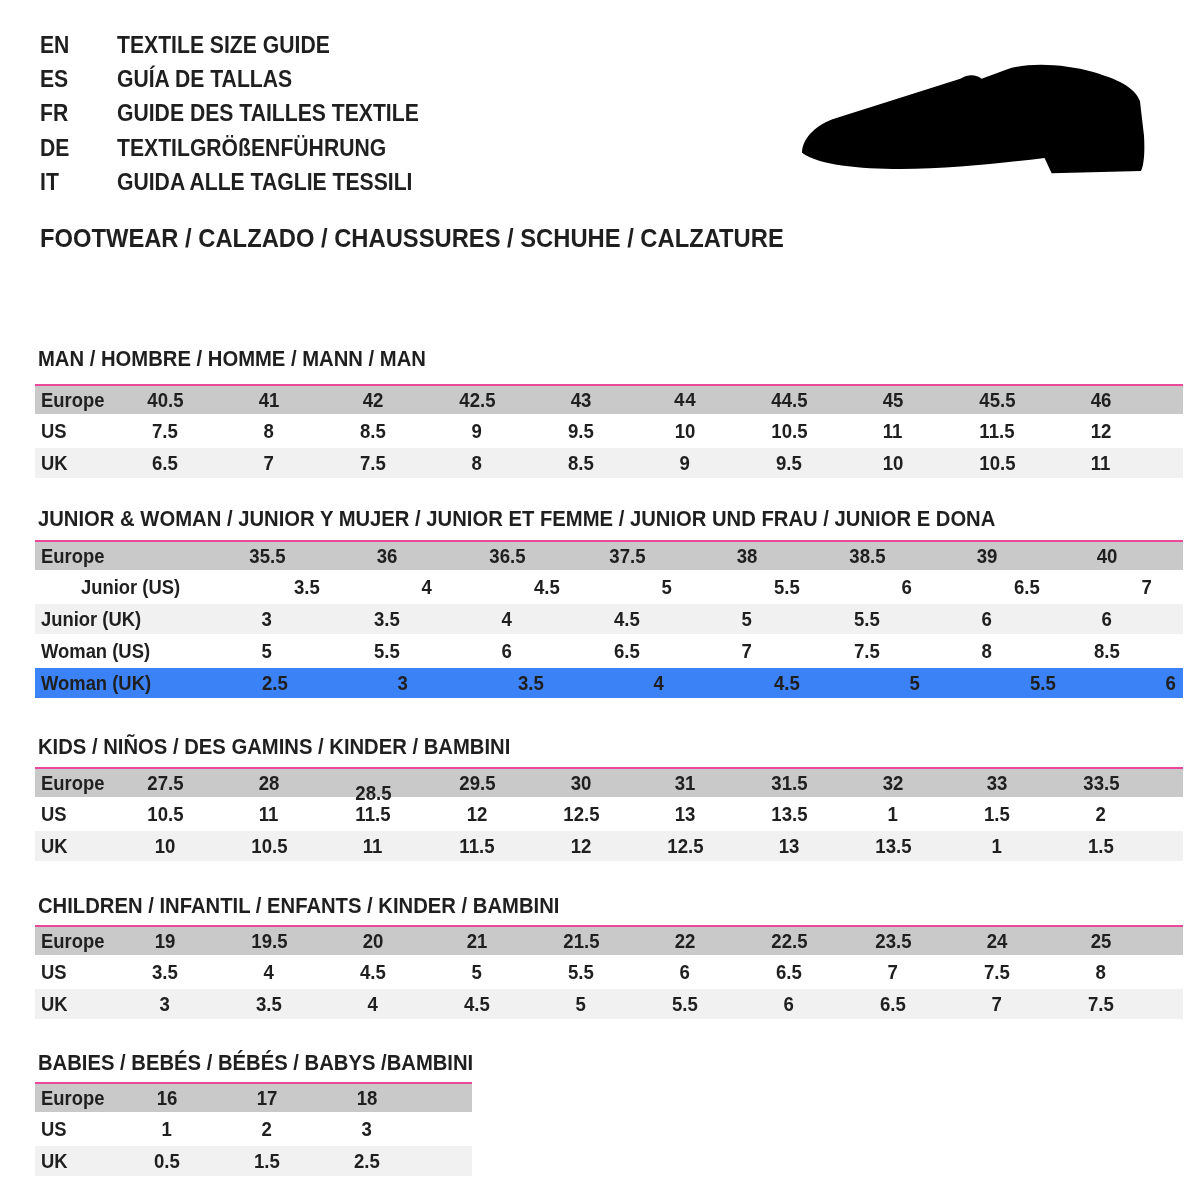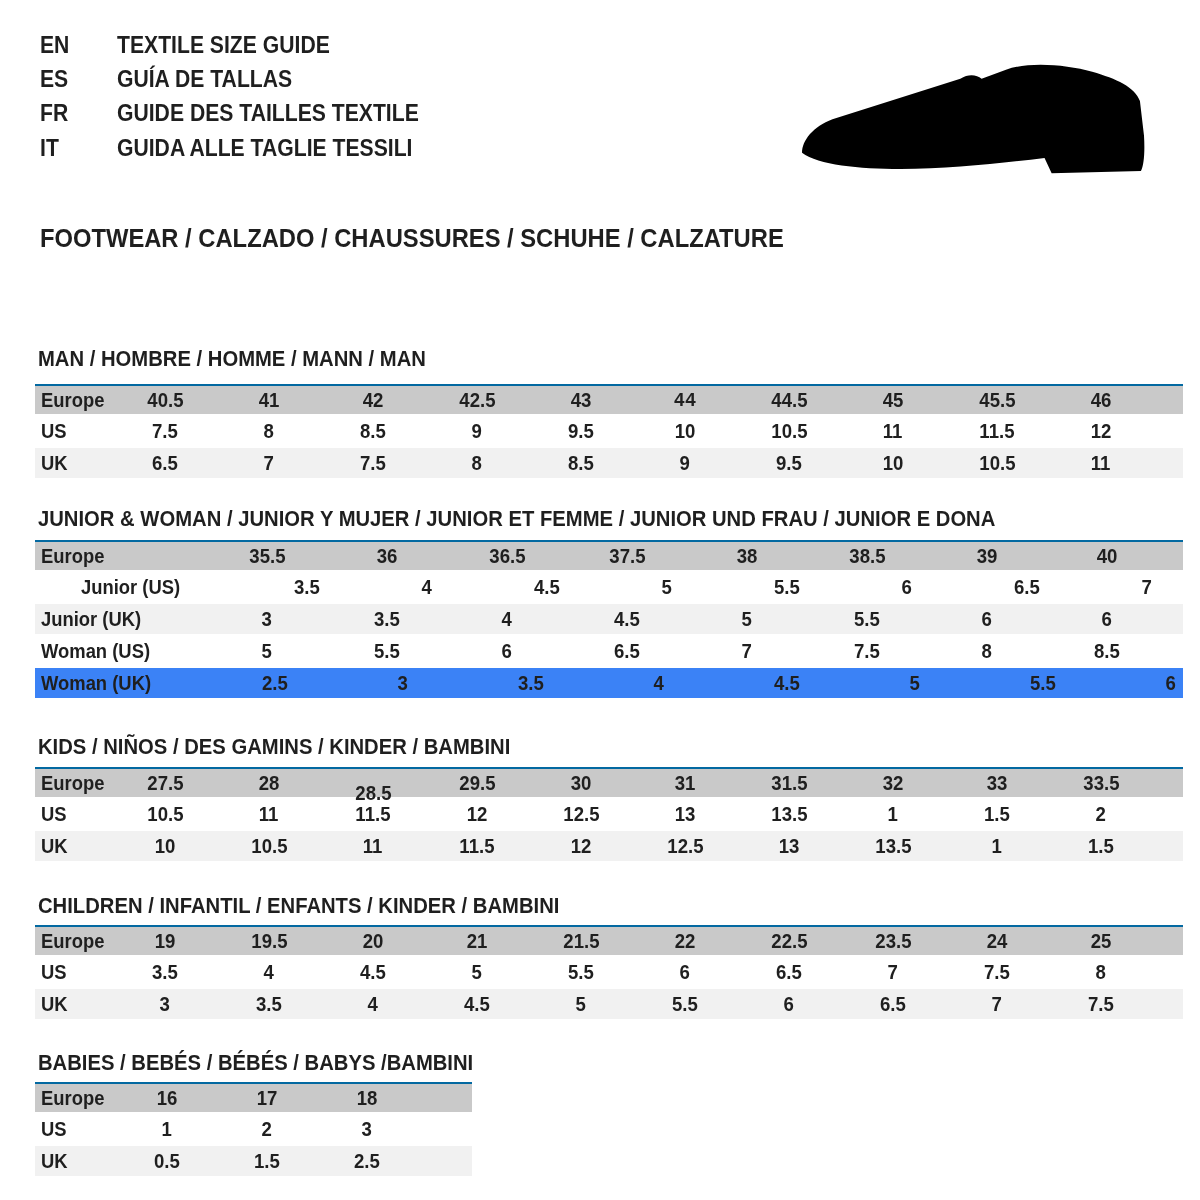--- a/index.html
+++ b/index.html
@@ -18,39 +18,43 @@
   
   .category-line { position:absolute; left:40px; top:224px; font-size:25px; font-weight:bold; }
 
   
   .shoe-wrap { position:absolute; left:800px; top:60px; width:345px; height:138px; }
 
   
   .section-title { position:absolute; left:38px; font-size:22px; font-weight:bold; }
   .size-table { position:absolute; left:35px; }
   .t-row { display:flex; height:30px; margin-bottom:2px; align-items:center; box-sizing:border-box; }
-  .t-row.header { border-top:2px solid #0369a1; }
+  .t-row.header { border-top:2px solid #ec4899; }
   .t-label { padding-left:6px; font-size:20px; font-weight:bold; box-sizing:border-box; }
   .t-cell { text-align:center; font-size:20px; font-weight:bold; flex:0 0 auto; }
 </style>
 </head>
 <body>
 
 <div class="lang-block">
     <div class="lang-row">
       <div class="lang-code"><span class="cond">EN</span></div>
       <div class="lang-label"><span class="cond">TEXTILE SIZE GUIDE</span></div>
     </div>
     <div class="lang-row">
       <div class="lang-code"><span class="cond">ES</span></div>
       <div class="lang-label"><span class="cond">GUÍA DE TALLAS</span></div>
     </div>
     <div class="lang-row">
       <div class="lang-code"><span class="cond">FR</span></div>
       <div class="lang-label"><span class="cond">GUIDE DES TAILLES TEXTILE</span></div>
+    </div>
+    <div class="lang-row">
+      <div class="lang-code"><span class="cond">DE</span></div>
+      <div class="lang-label"><span class="cond">TEXTILGRÖßENFÜHRUNG</span></div>
     </div>
     <div class="lang-row">
       <div class="lang-code"><span class="cond">IT</span></div>
       <div class="lang-label"><span class="cond">GUIDA ALLE TAGLIE TESSILI</span></div>
     </div>
   </div>
 
 <div class="category-line">
   <span class="cond" style="transform:scaleX(0.95)">FOOTWEAR / CALZADO / CHAUSSURES / SCHUHE / CALZATURE</span>
 </div>

